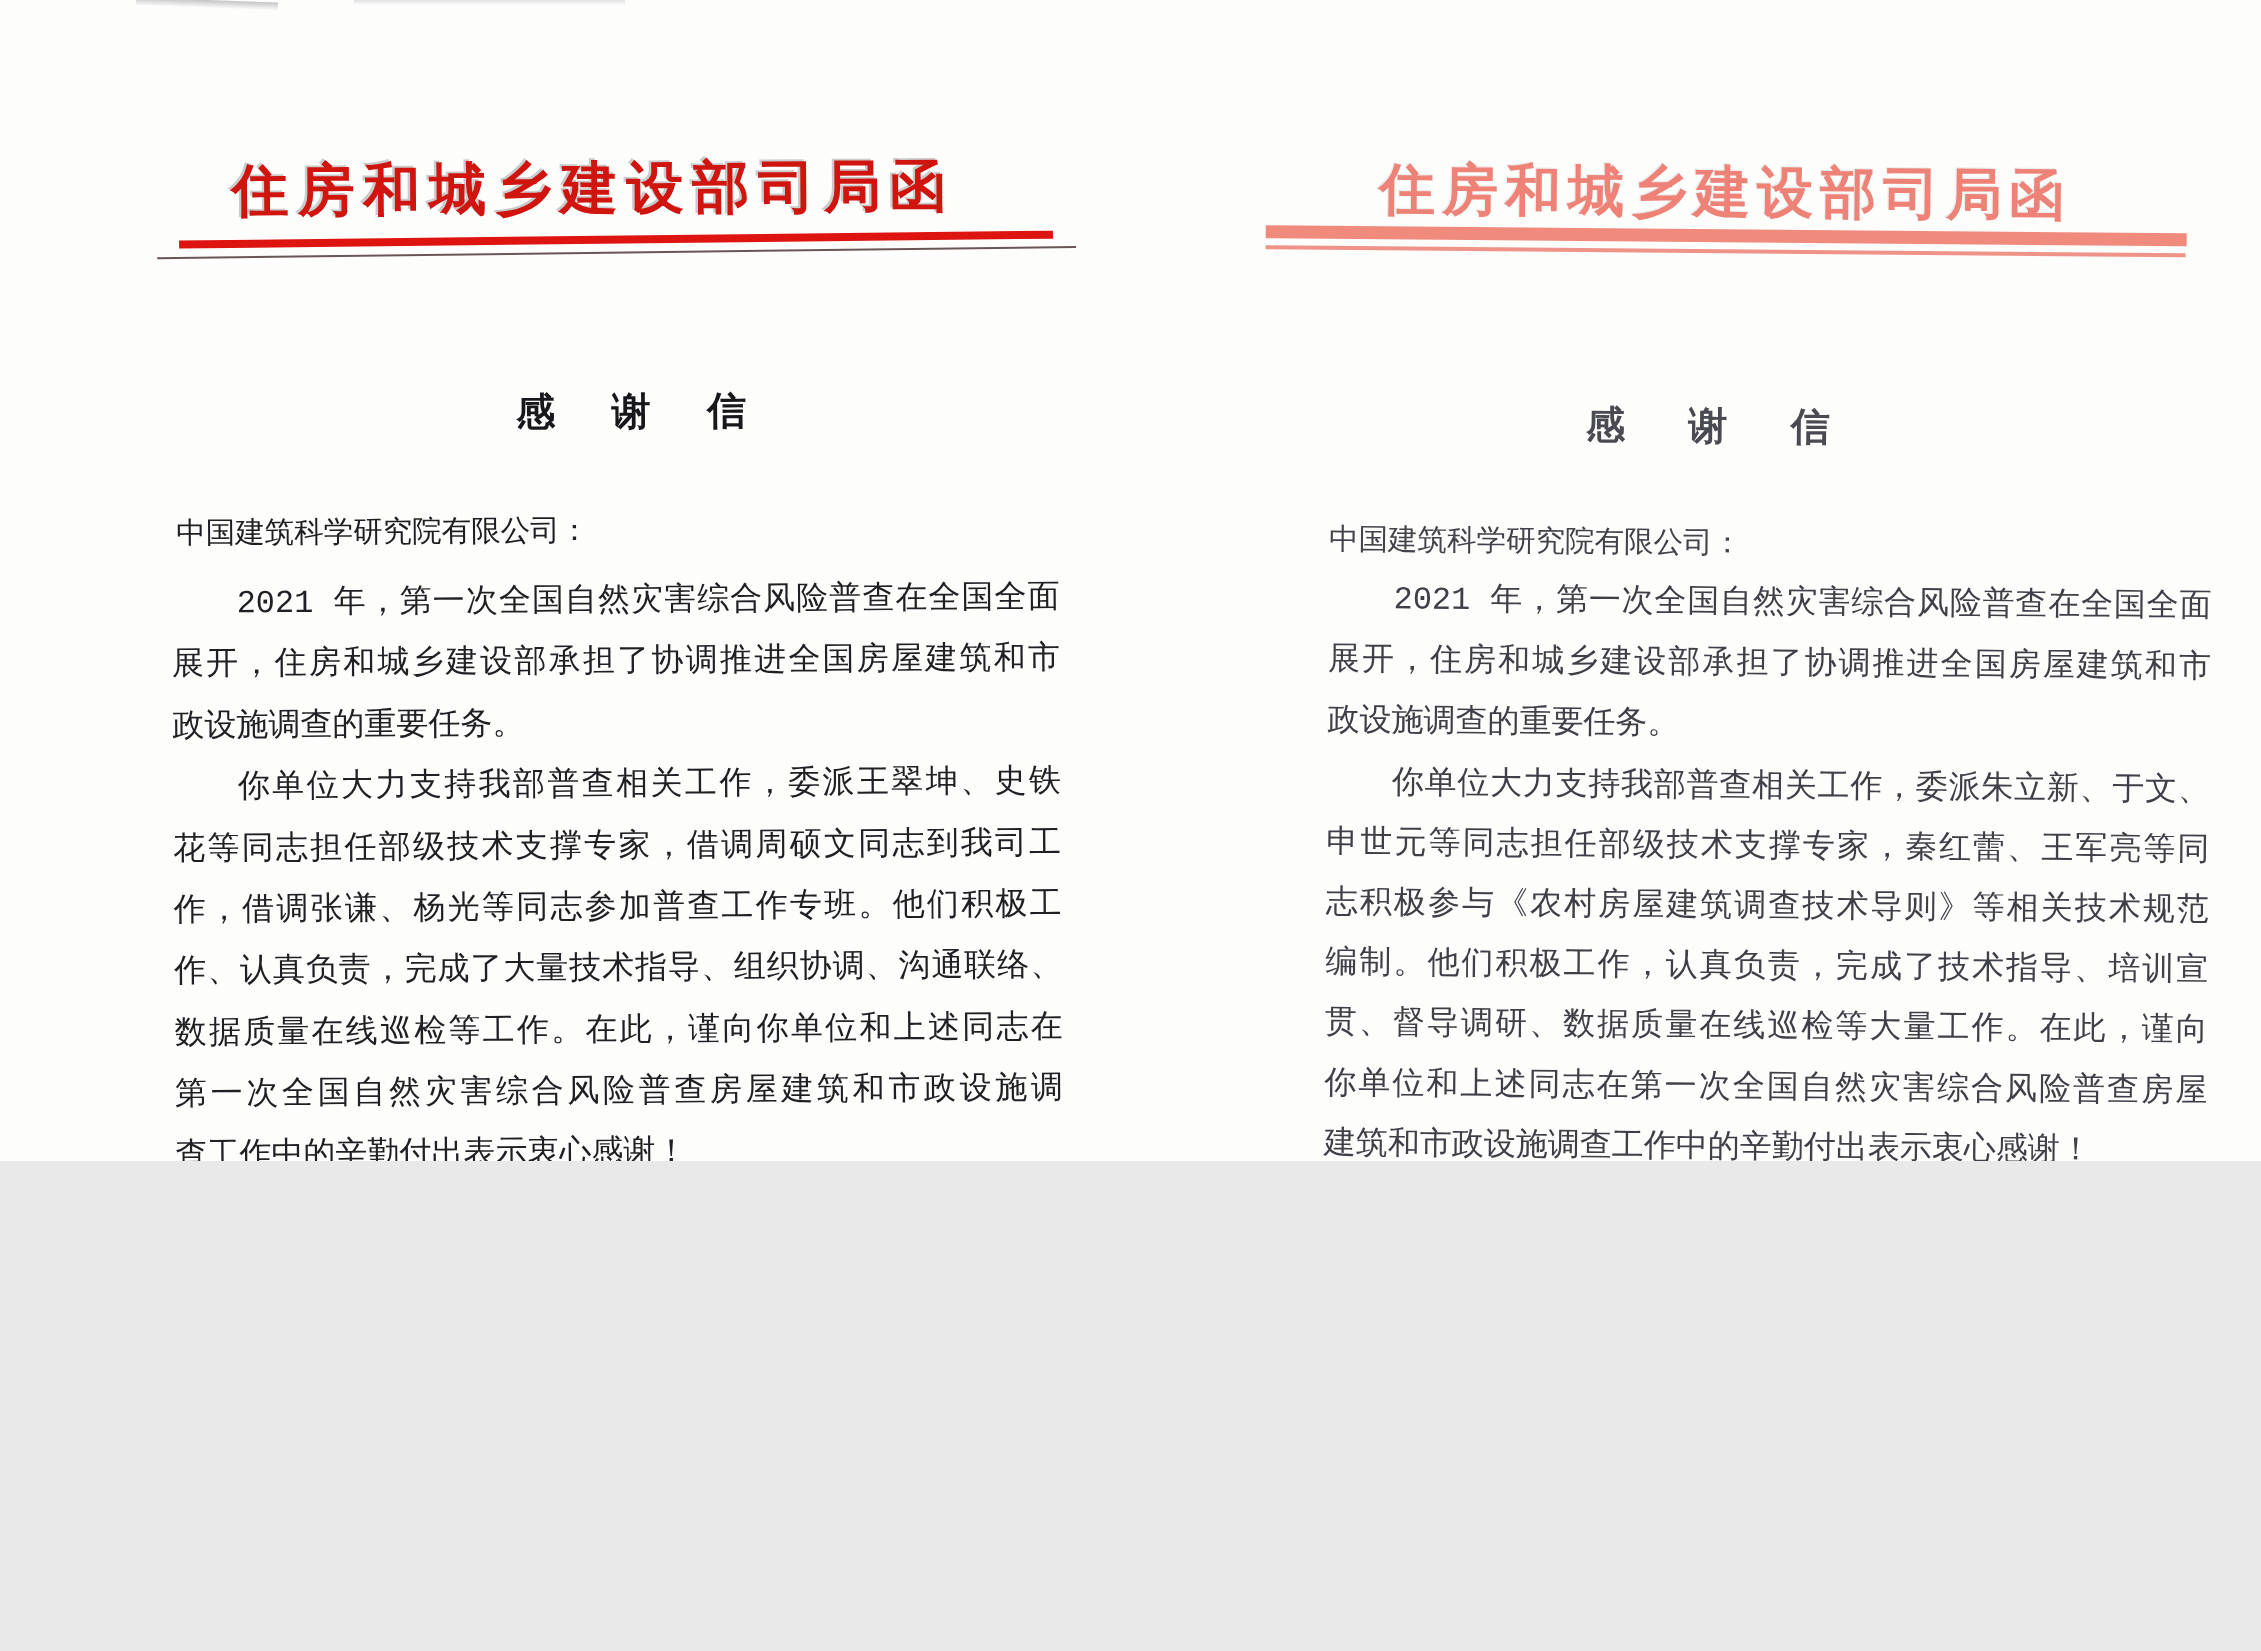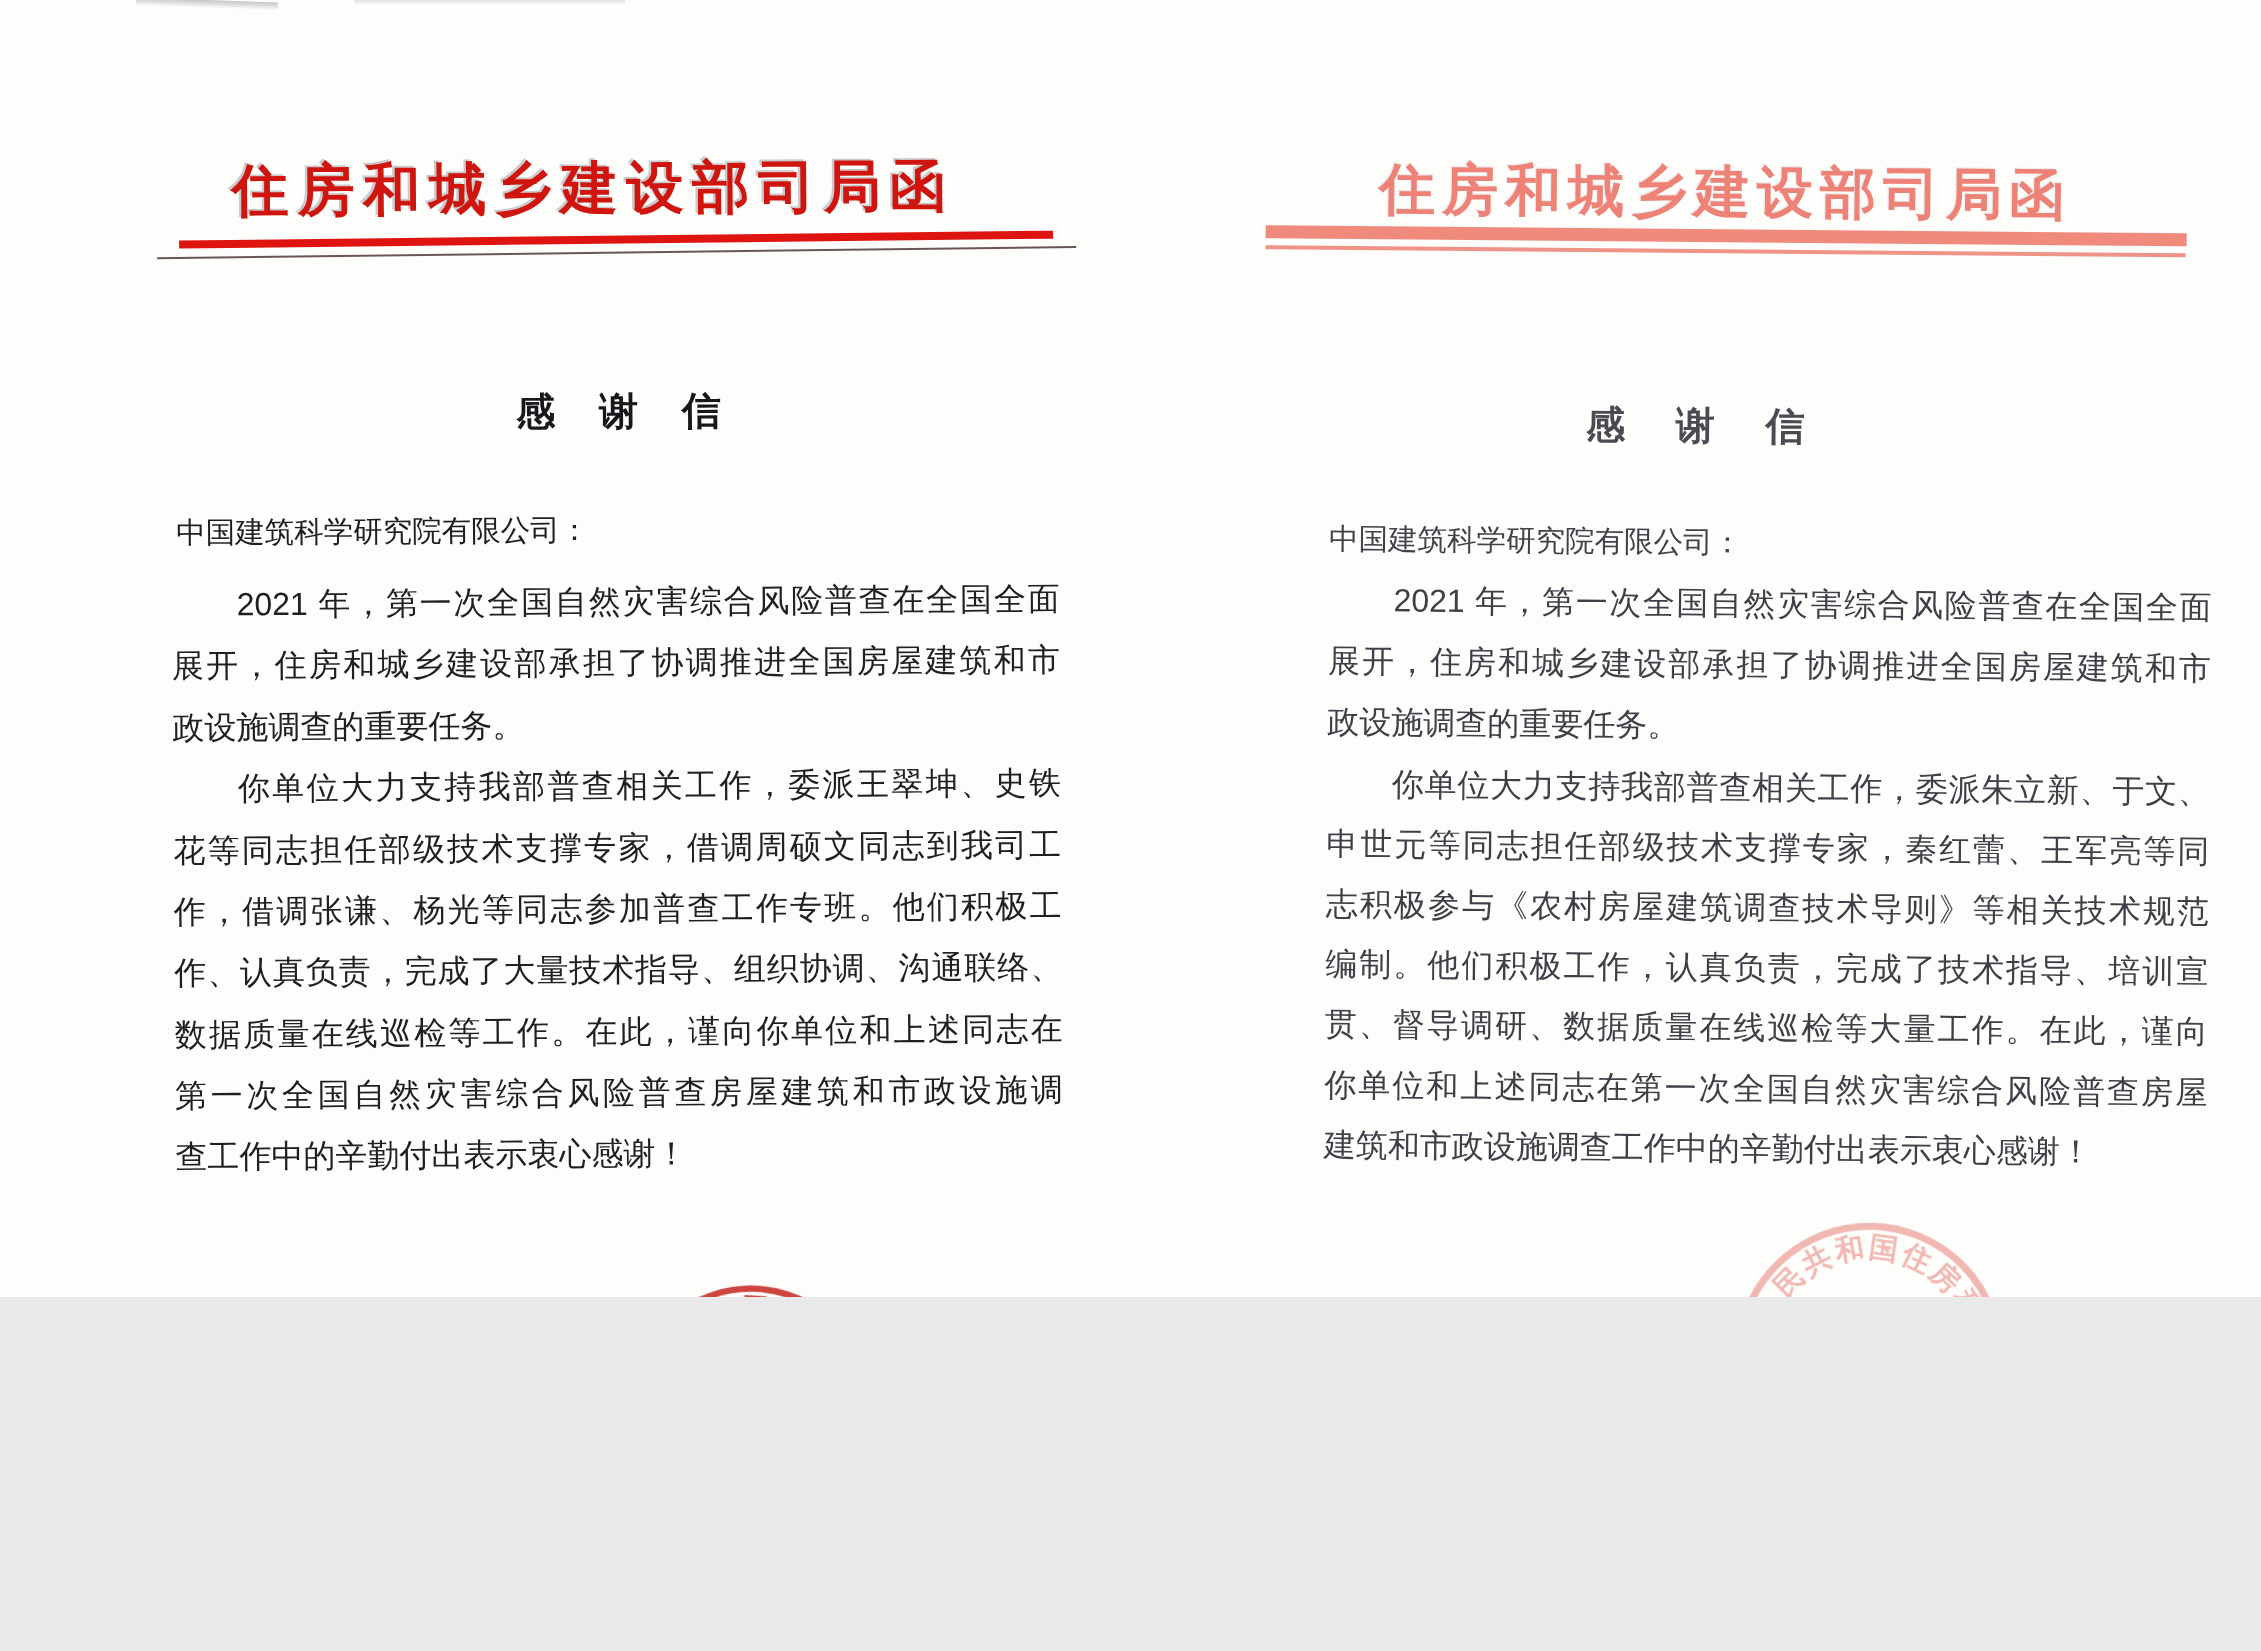--- a/index.html
+++ b/index.html
@@ -1,17 +1,17 @@
 <!DOCTYPE html>
 <html style="font-size:9.4px"><head>
 <meta charset="utf-8">
 <style>
   html,body{margin:0;padding:0;background:#e9e9e9;}
-  #canvas{position:relative;width:2261px;height:1297px;background:#fdfdfc;overflow:hidden;
-          font-family:Liberation Sans, sans-serif;}
+  #canvas{position:relative;width:2261px;height:1161px;background:#fdfdfc;overflow:hidden;
+          font-family:Liberation Mono, monospace;}
   .page{position:absolute;top:0;height:1652px;overflow:visible;}
   #pageL{left:0;width:1130px;}
   #pageR{left:1130px;width:1131px;}
   .content{position:absolute;left:0;top:0;right:0;bottom:0;}
   #pageL .content{transform:rotate(-0.4deg);transform-origin:50% 40%;}
   #pageR .content{transform:rotate(0.5deg);transform-origin:50% 40%;}
 
   .hdr-title{position:absolute;white-space:nowrap;font-weight:700;}
   #pageL .hdr-title{left:235px;top:151px;font-size:57px;letter-spacing:8.8px;color:#d0140e;
       text-shadow:-2.4px -1.8px 0 rgba(90,90,100,0.30);}

